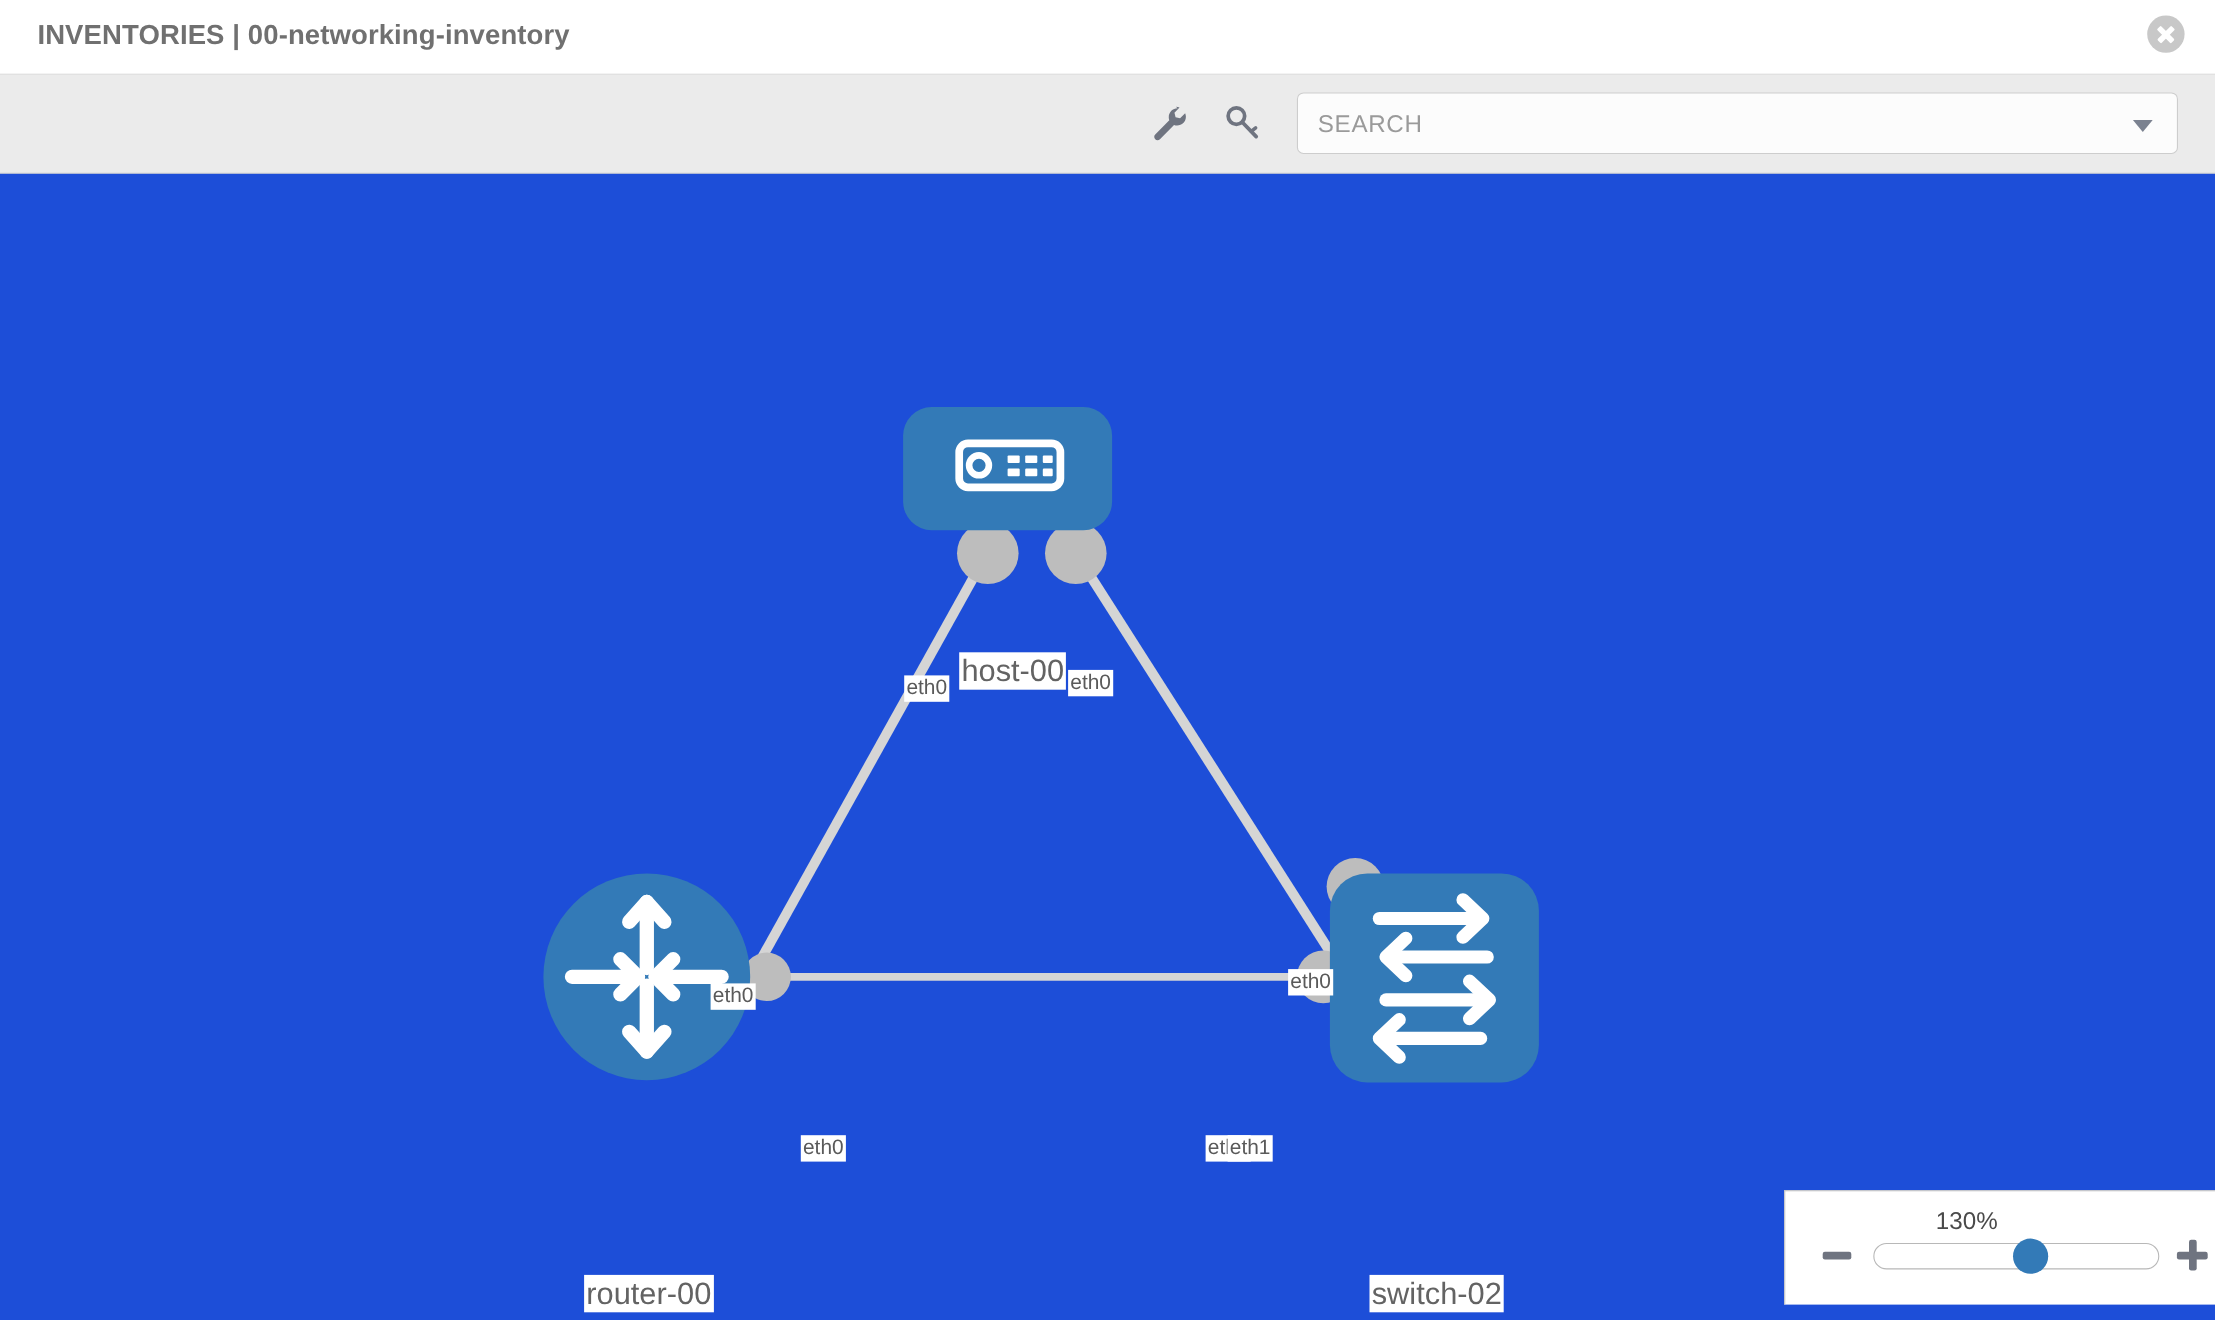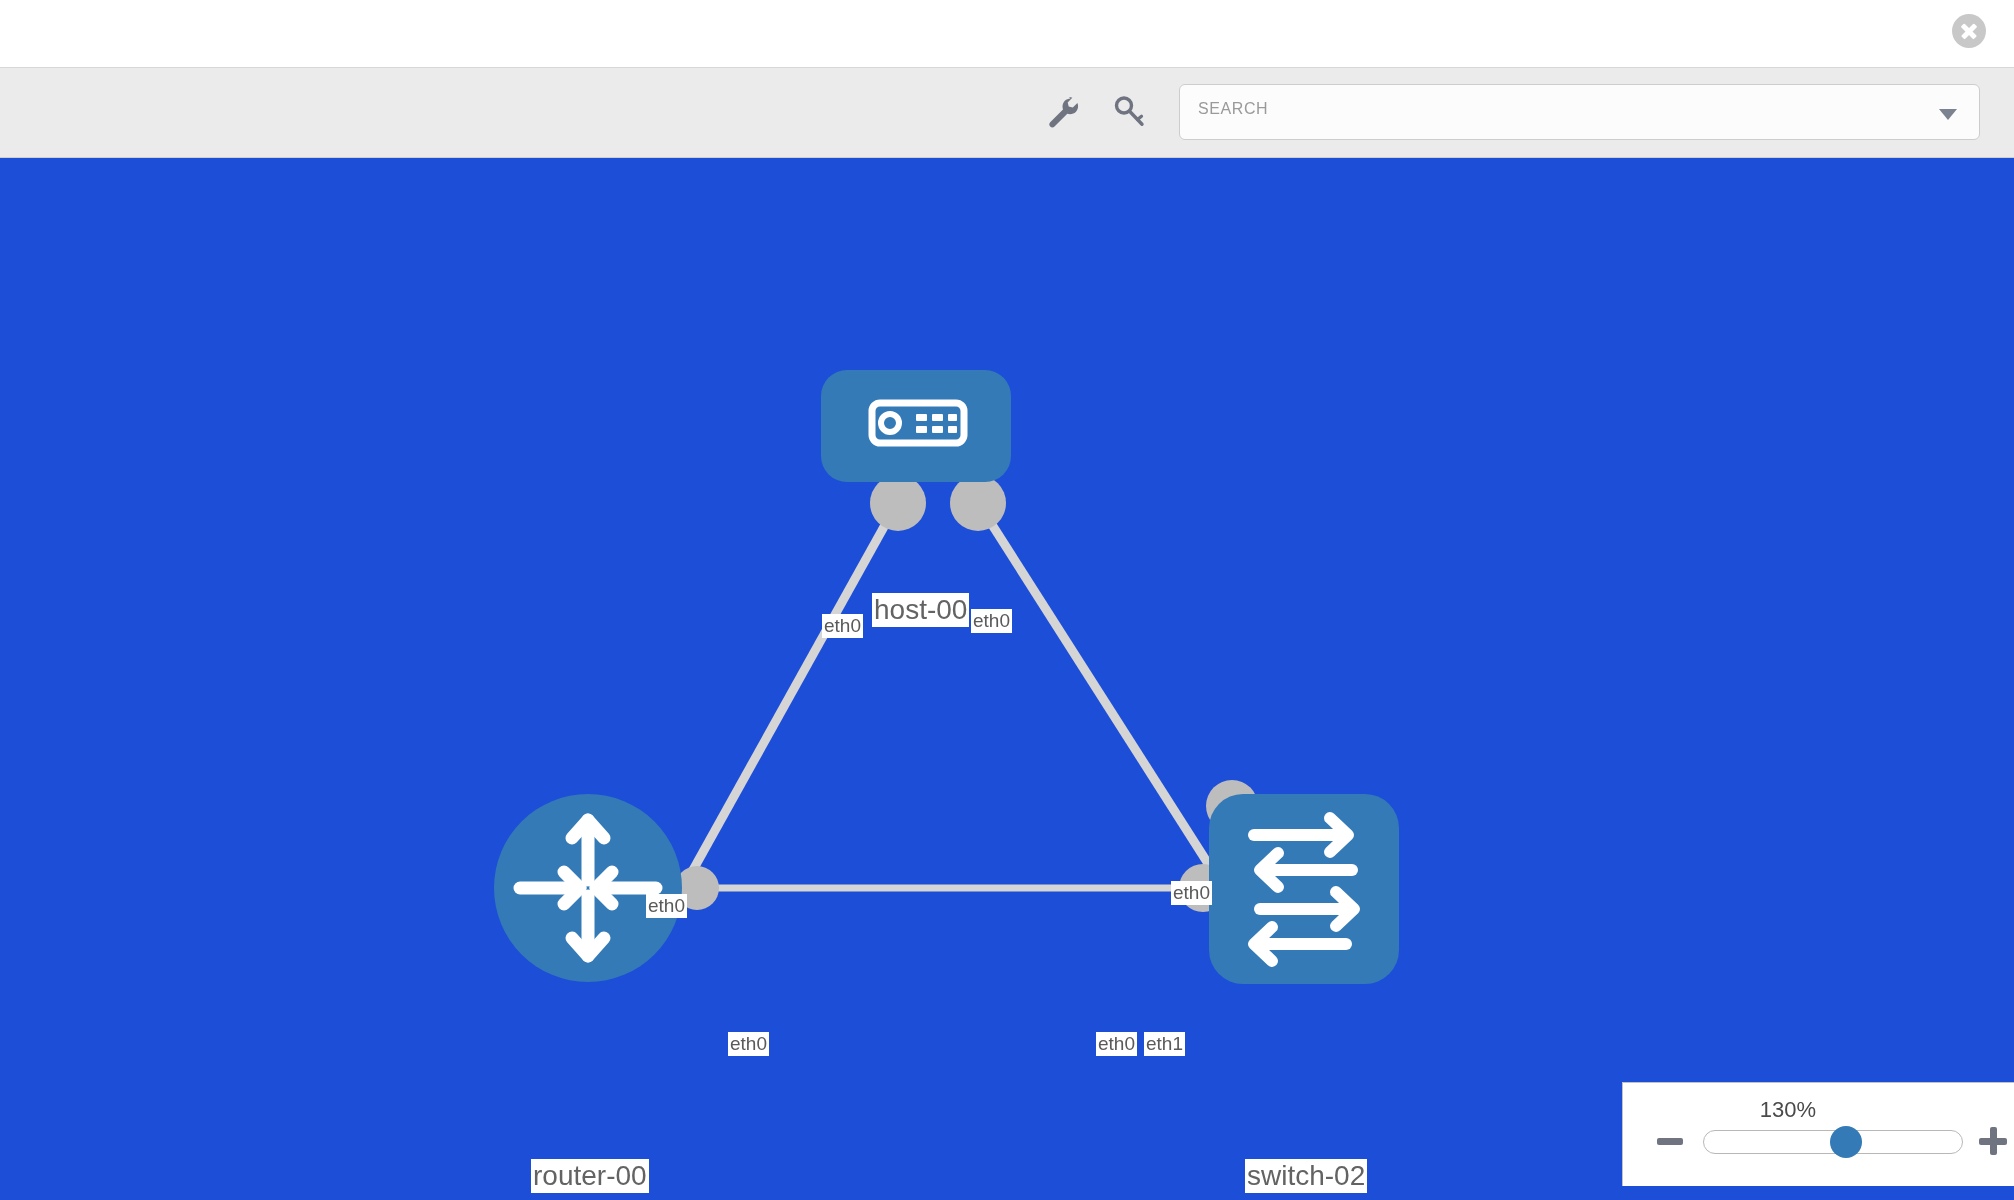--- a/index.html
+++ b/index.html
@@ -121,21 +121,21 @@
     background: #fcfcfc;
     border: 1px solid #cdcdcd;
     border-radius: 6px;
     box-sizing: border-box;
     cursor: text;
   }
   .search-box .label {
     position: absolute;
     left: 18px;
     top: 15px;
-    font-size: 16px;
+    font-size: 22px;
     color: #9a9a9a;
     letter-spacing: 0.6px;
   }
 
   
   .canvas {
     position: absolute;
     left: 0;
     top: 158px;
     width: 2014px;
@@ -234,20 +234,21 @@
   }
   .zoom-plus .b1 { left: 0; top: 11px; width: 28px; height: 7px; }
   .zoom-plus .b2 { left: 11px; top: 0; width: 7px; height: 28px; }
 </style>
 </head>
 <body>
 
 <div id="app">
 
   <div class="titlebar">
+    <div class="page-title">INVENTORIES | 00-networking-inventory</div>
     <div class="close-btn">
       <div class="x1"></div>
       <div class="x2"></div>
     </div>
   </div>
 
   <div class="toolbar">
 
 
     <div class="tool-icon wrench">
@@ -342,21 +343,21 @@
     <div class="node-label" style="left:872px; top:435px;">host-00</div>
     <div class="node-label" style="left:531px; top:1001px;text-align:right;">router-00</div>
     <div class="node-label" style="left:1245px; top:1001px;">switch-02</div>
 
     <div class="iface-label" style="left:822px;  top:456px;">eth0</div>
     <div class="iface-label" style="left:971px;  top:451px;">eth0</div>
     <div class="iface-label" style="left:646px;  top:736px;">eth0</div>
     <div class="iface-label" style="left:1171px; top:723px;">eth0</div>
     <div class="iface-label" style="left:728px;  top:874px;">eth0</div>
     <div class="iface-label" style="left:1096px; top:874px;">eth0</div>
-    <div class="iface-label" style="left:1116px; top:874px;margin-left:28px;">eth1</div>
+    <div class="iface-label" style="left:1116px; top:874px;">eth1</div>
   </div>
 
   <div class="zoom-panel">
     <div class="zoom-value">130%</div>
     <div class="zoom-minus"></div>
     <div class="zoom-track">
       <div class="zoom-thumb"></div>
     </div>
     <div class="zoom-plus">
       <div class="b1"></div>

